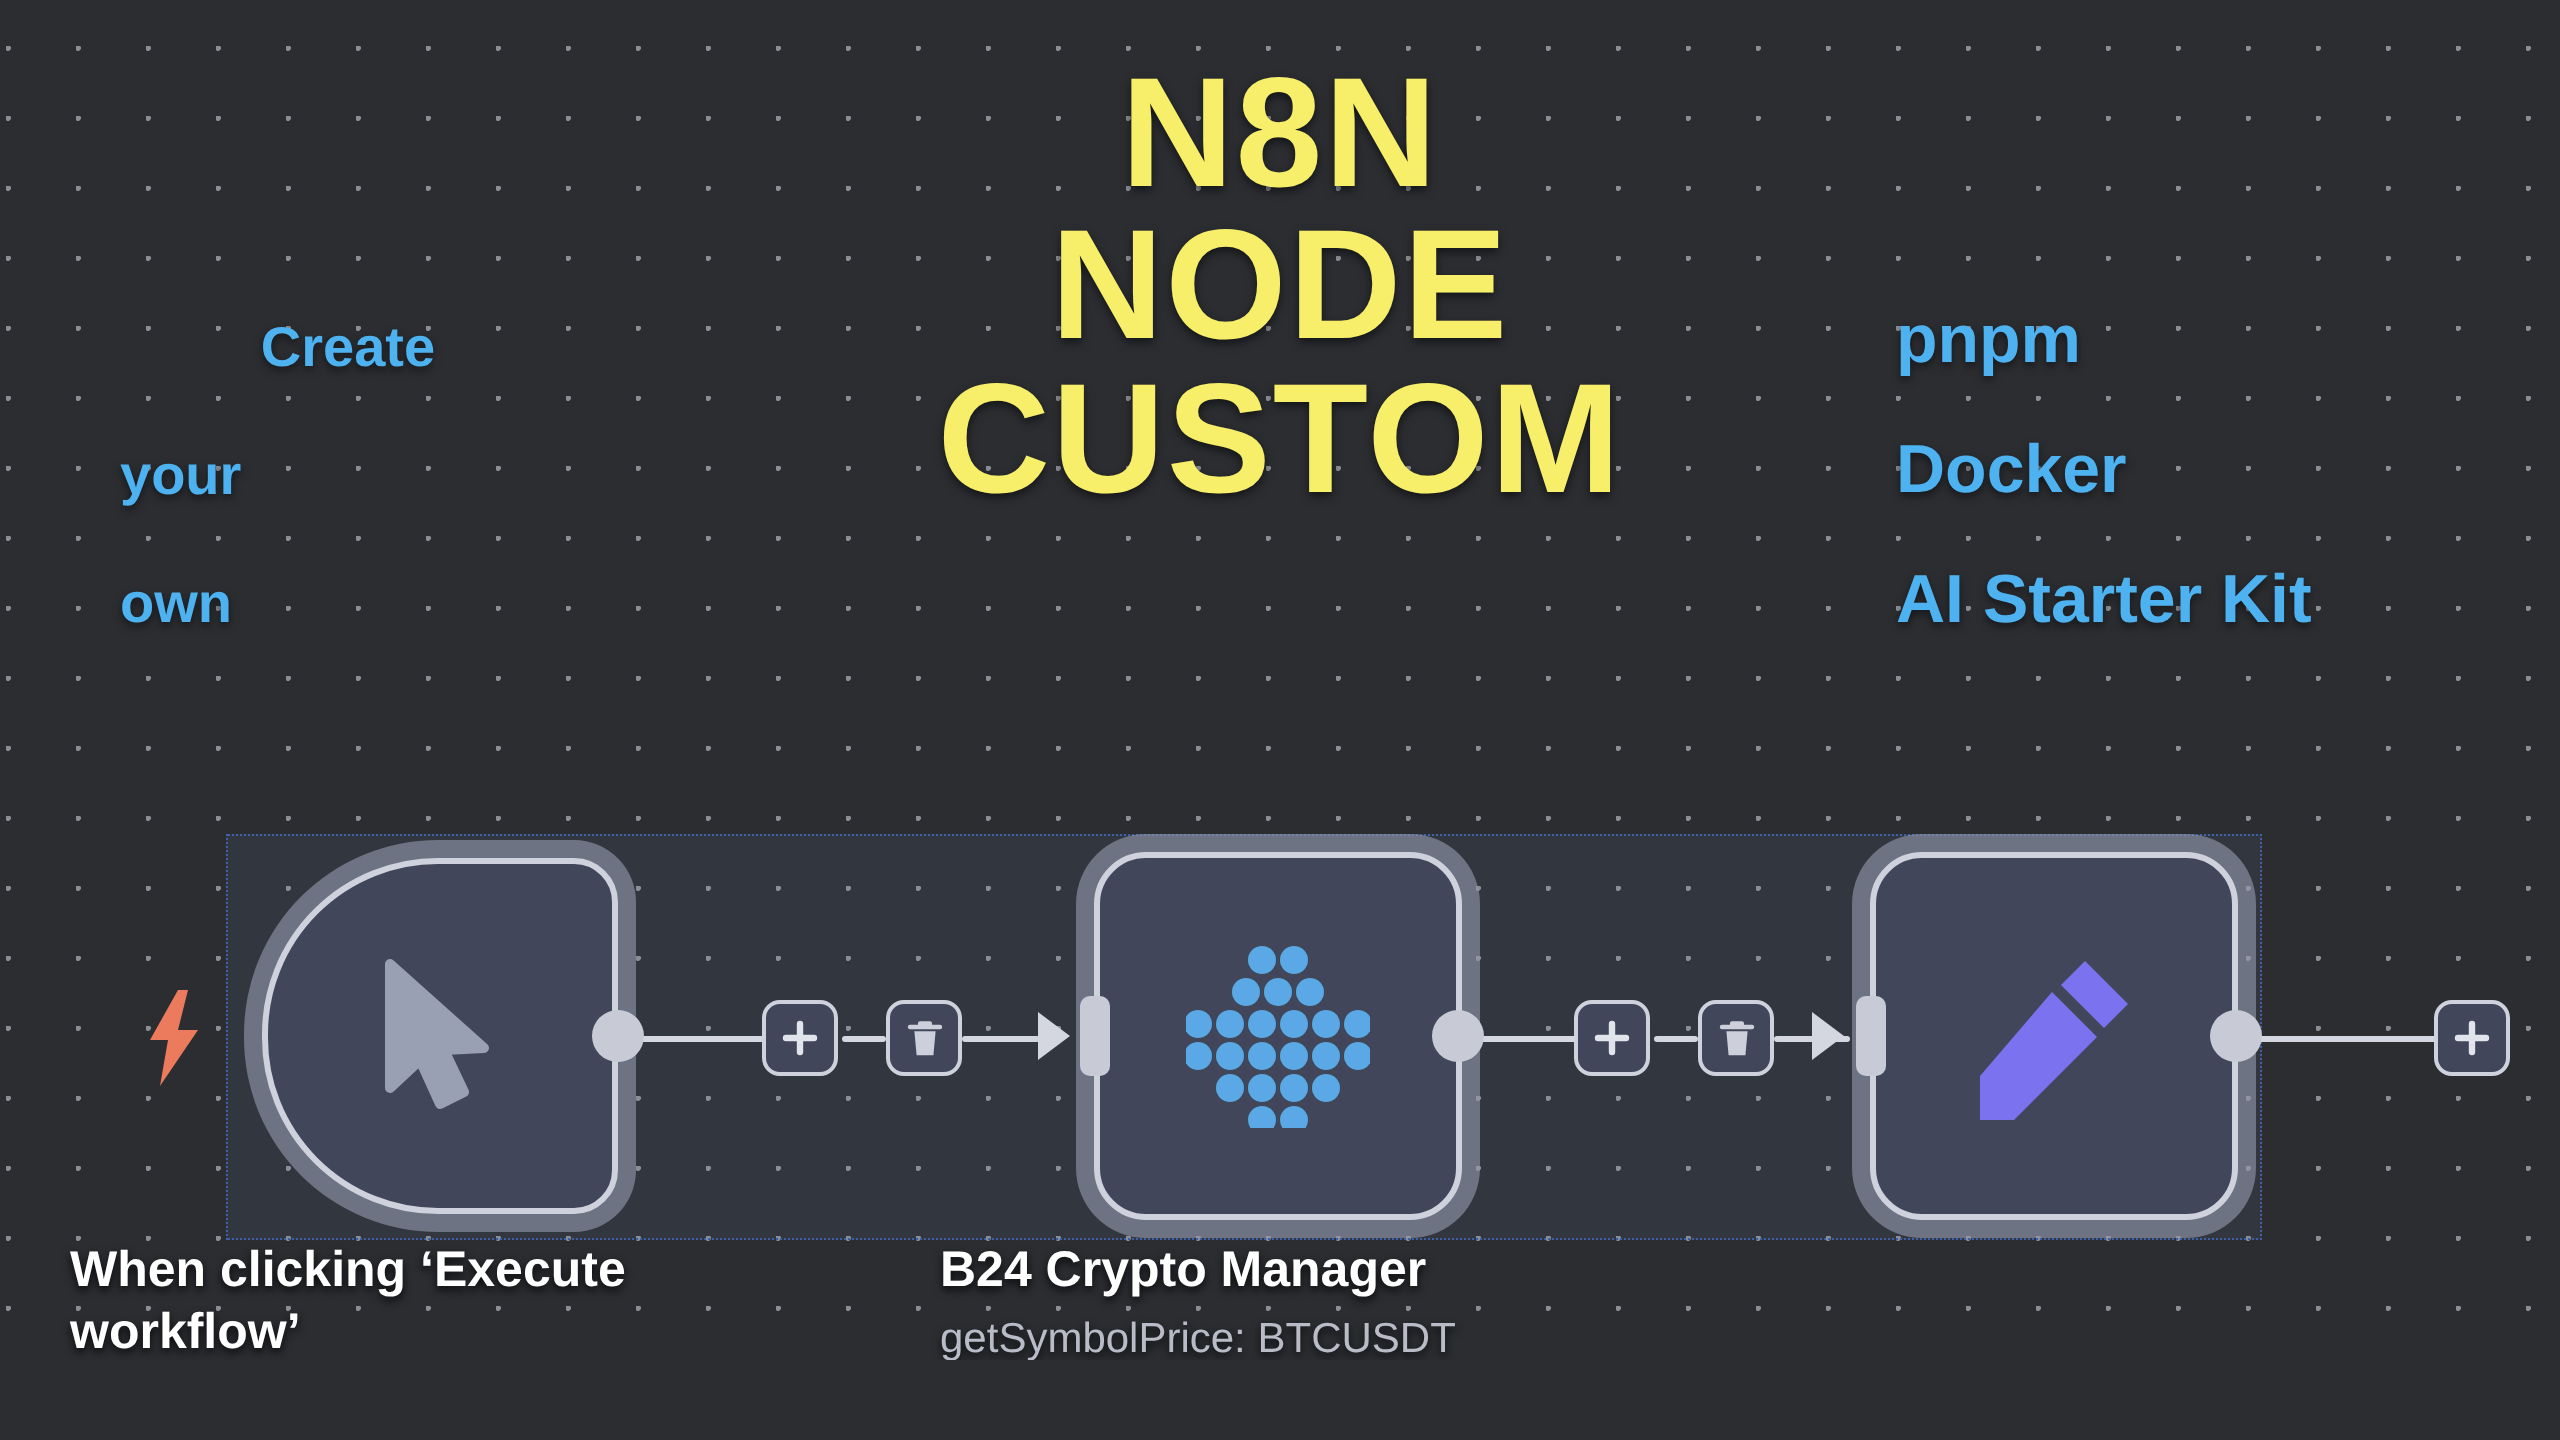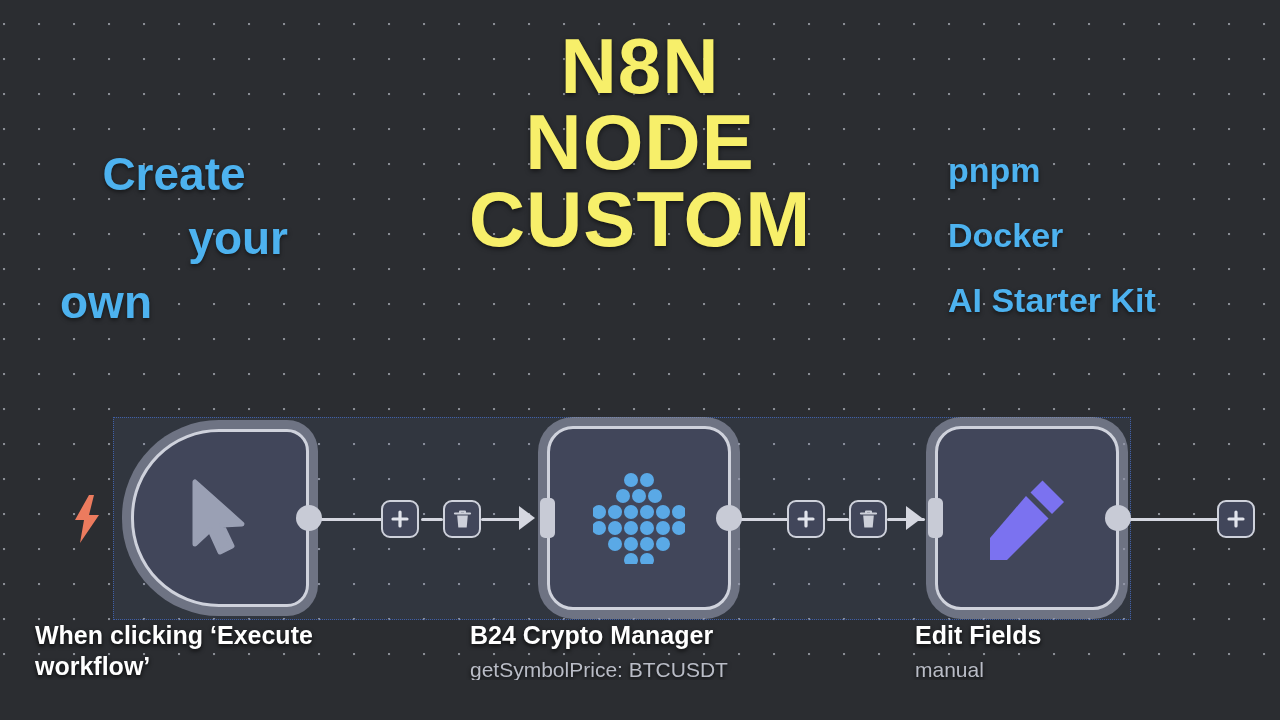--- a/index.html
+++ b/index.html
@@ -42,26 +42,26 @@
     color: #4db2ef;
     font-weight: bold;
     text-shadow: 0 2px 4px rgba(0,0,0,0.5);
     z-index: 5;
   }
   #left-caption {
     left: 60px;
     top: 142px;
     width: 228px;
     text-align: center;
-    font-size: 46px;
+    font-size: 28px;
     line-height: 64px;
   }
   #left-caption .ln { display: block; }
   #left-caption .ln:nth-child(1) { text-align: center; }
-  #left-caption .ln:nth-child(2) { text-align: right; }
+  #left-caption .ln:nth-child(2) { text-align: left; }
   #left-caption .ln:nth-child(3) { text-align: left; }
 
   #right-caption {
     right: 42px;
     top: 138px;
     width: 290px;
     font-size: 34px;
     line-height: 65px;
   }
   #right-caption .ln { display: block; }
@@ -342,18 +342,14 @@
   <div class="node-caption" id="caption-trigger">
     <span class="cap-title">When clicking ‘Execute</span>
     <span class="cap-title">workflow’</span>
   </div>
 
   <div class="node-caption" id="caption-b24">
     <span class="cap-title">B24 Crypto Manager</span>
     <span class="cap-sub">getSymbolPrice: BTCUSDT</span>
   </div>
 
-  <div class="node-caption" id="caption-edit">
-    <span class="cap-title">Edit Fields</span>
-    <span class="cap-sub">manual</span>
-  </div>
 
 </div>
 
 </body></html>

